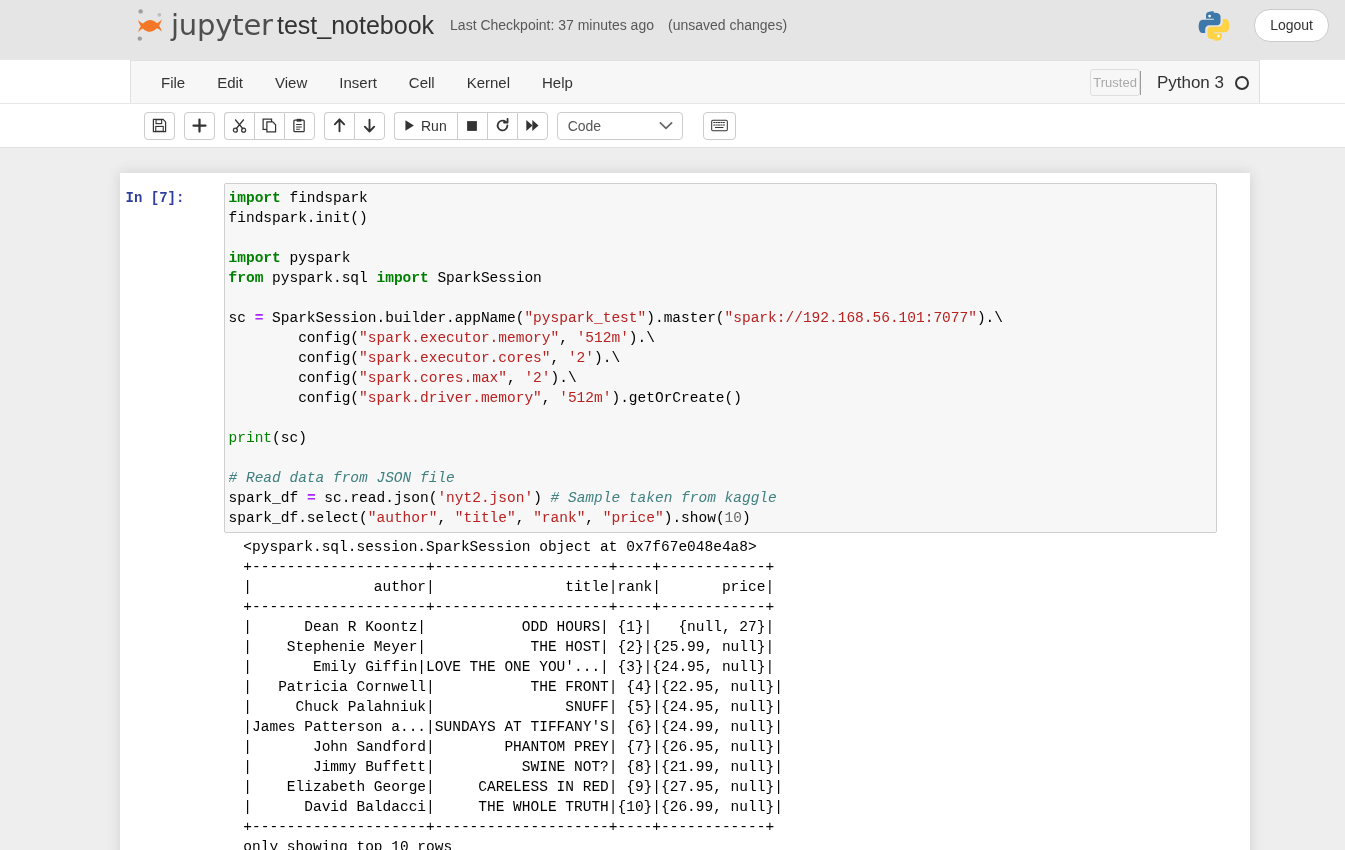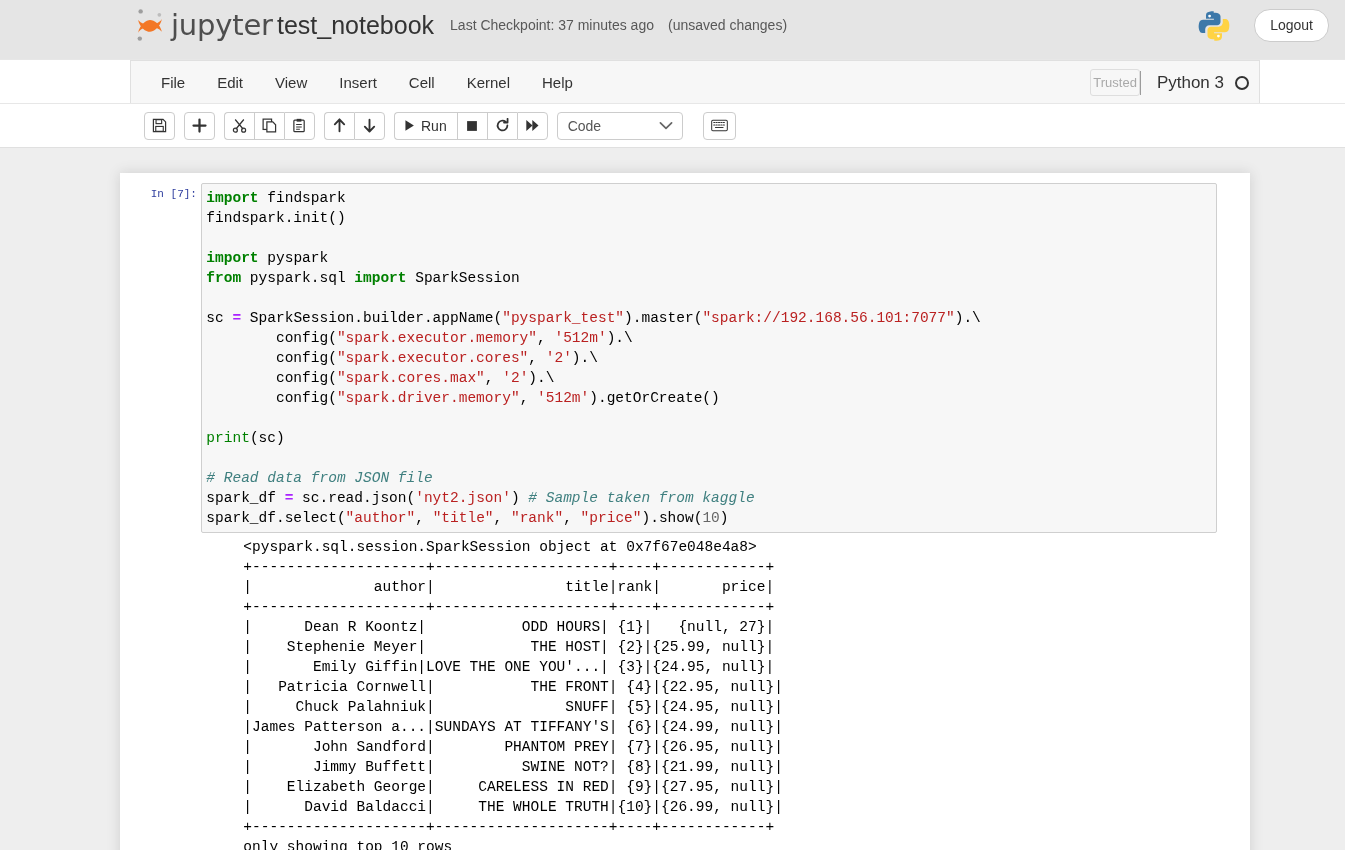--- a/index.html
+++ b/index.html
@@ -242,29 +242,29 @@
     box-sizing: border-box;
   }
 
   
   .cell { position: relative; padding: 5px 5px 5px 0; }
   .input-row { display: flex; align-items: flex-start; }
   .prompt {
     width: 14ex;
     min-width: 14ex;
     flex: 0 0 auto;
-    text-align: right;
     padding: 0.4em 0.4em 0 0.4em;
     font-family: "Liberation Mono", monospace;
-    font-size: 11px;
+    font-size: 14px;
     line-height: 1.3;
     color: #303F9F;
     box-sizing: border-box;
     -webkit-user-select: none;
     user-select: none;
+    font-weight: bold;
   }
   .input-area {
     flex: 1 1 auto;
     background: #f7f7f7;
     border: 1px solid #cfcfcf;
     border-radius: 2px;
     padding: 4px 4px 4px 4px;
     margin-right: 28px;
     box-sizing: border-box;
   }

